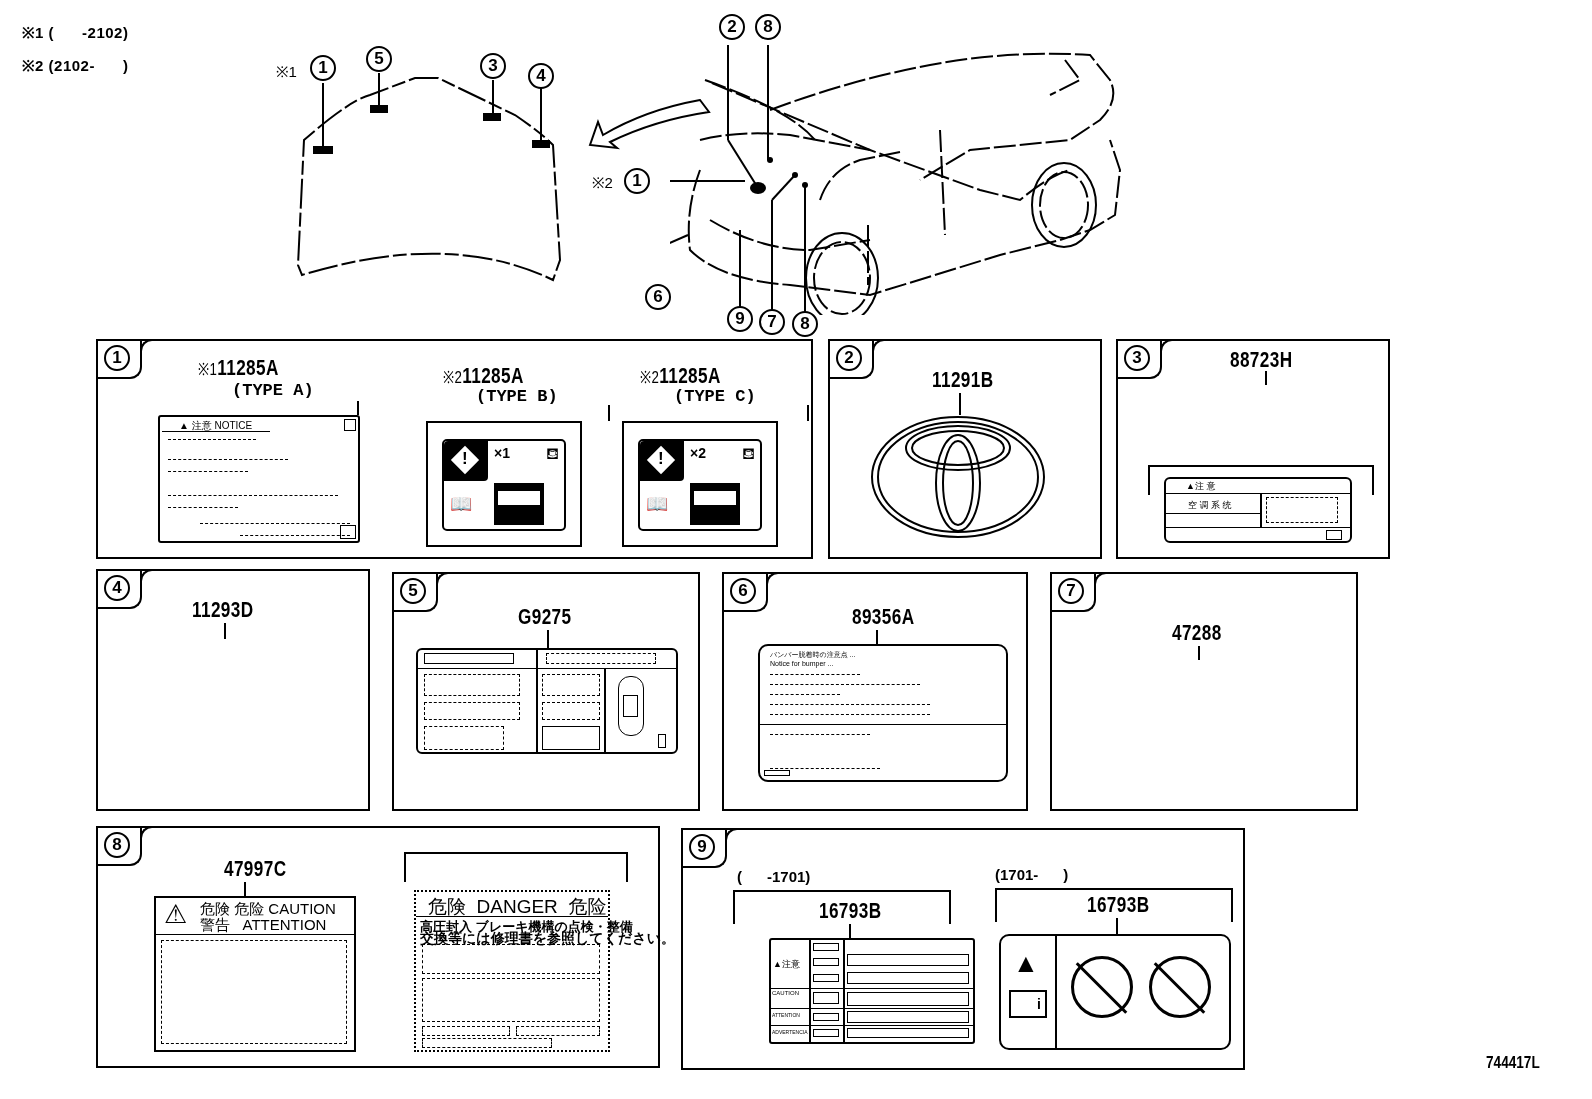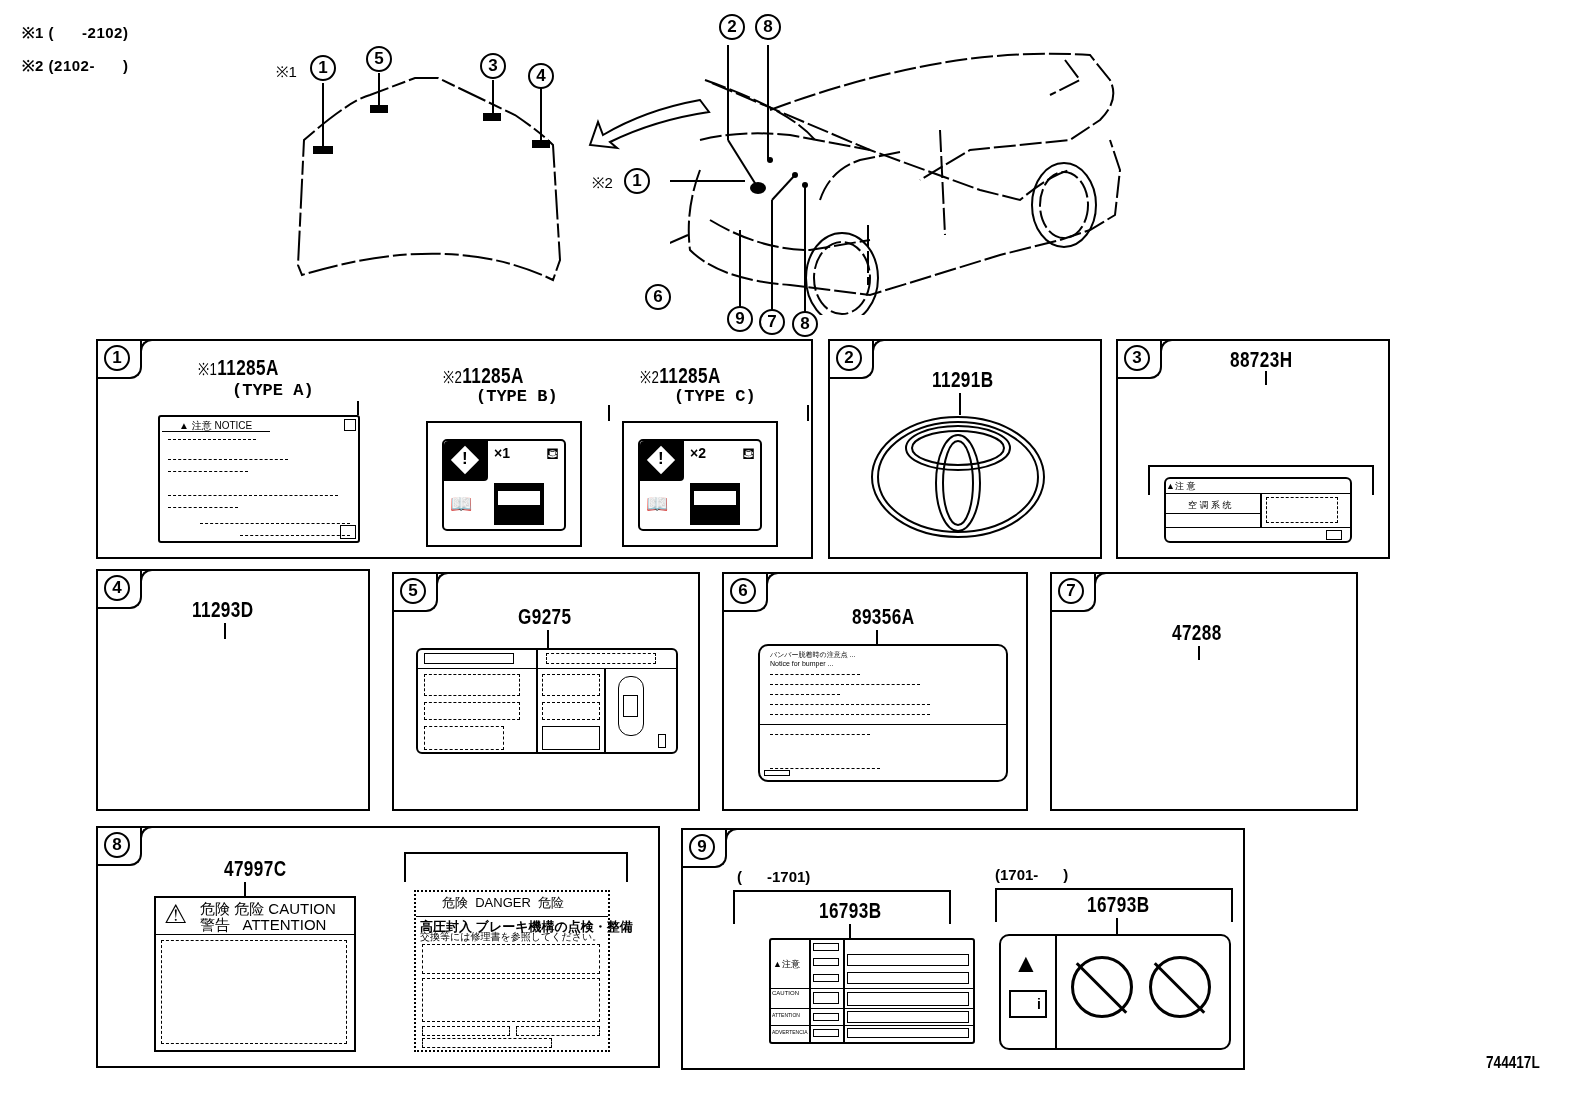--- a/index.html
+++ b/index.html
@@ -176,21 +176,21 @@
 
 <div class="panel" style="left:1116px;top:339px;width:274px;height:220px;">
   <div class="tab">
       <div class="circ">3</div>
     </div>
   <div class="tab-ear"></div>
   <div class="pn" style="left:112px;top:6px;">88723H</div>
   <div class="leader" style="left:147px;top:30px;height:14px;"></div>
   <div class="bracket" style="left:30px;top:124px;width:226px;height:30px;"></div>
   <div class="label-box" style="left:46px;top:136px;width:188px;height:66px;">
-    <div class="tiny" style="left:0;top:1px;">▲<span>注 意</span></div>
+    <div class="tiny" style="left:20px;top:1px;">▲<span>注 意</span></div>
     <div class="sline" style="left:0;top:14px;width:184px;"></div>
     <div class="tiny" style="left:22px;top:20px;font-size:9px;">空 调 系 统</div>
     <div class="abs" style="left:94px;top:14px;width:1.5px;height:34px;background:#000;"></div>
     <div class="sline" style="left:0;top:34px;width:94px;"></div>
     <div class="sline" style="left:0;top:48px;width:184px;"></div>
     <div class="inner" style="left:100px;top:18px;width:72px;height:26px;border-style:dashed;"></div>
     <div class="inner" style="left:160px;top:51px;width:16px;height:10px;"></div>
   </div>
 </div>
 
@@ -270,24 +270,24 @@
   <div class="leader" style="left:146px;top:54px;height:16px;"></div>
   <div class="label-box" style="left:56px;top:68px;width:202px;height:156px;border-radius:0;">
     <div class="abs" style="left:8px;top:3px;font-size:26px;line-height:26px;">⚠</div>
     <div class="abs" style="left:44px;top:3px;font-size:15px;line-height:15px;white-space:nowrap;">危険 危险 CAUTION</div>
     <div class="abs" style="left:44px;top:19px;font-size:15px;line-height:15px;white-space:pre;">警告   ATTENTION</div>
     <div class="sline" style="left:0;top:36px;width:198px;"></div>
     <div class="inner" style="left:5px;top:42px;width:186px;height:104px;border-style:dashed;"></div>
   </div>
   <div class="bracket" style="left:306px;top:24px;width:224px;height:30px;"></div>
   <div class="label-box" style="left:316px;top:62px;width:196px;height:162px;border-radius:0;border-style:dotted;">
-    <div class="abs" style="left:26px;top:2px;font-size:13px;white-space:pre;text-align:right;">危険  DANGER  危险</div>
+    <div class="abs" style="left:12px;top:2px;font-size:19px;white-space:pre;text-align:right;">危険  DANGER  危险</div>
     <div class="sline" style="left:0;top:24px;width:192px;"></div>
     <div class="tiny" style="left:4px;top:26px;font-size:13px;font-weight:bold;">高圧封入 ブレーキ機構の点検・整備</div>
-    <div class="tiny" style="left:4px;top:38px;font-size:10px;font-weight:normal;">交換等には修理書を参照してください。</div>
+    <div class="tiny" style="left:4px;top:38px;font-size:14px;font-weight:bold;">交換等には修理書を参照してください。</div>
     <div class="inner" style="left:6px;top:52px;width:178px;height:30px;border-style:dashed;"></div>
     <div class="inner" style="left:6px;top:86px;width:178px;height:44px;border-style:dashed;"></div>
     <div class="inner" style="left:6px;top:134px;width:88px;height:10px;border-style:dashed;"></div>
     <div class="inner" style="left:100px;top:134px;width:84px;height:10px;border-style:dashed;"></div>
     <div class="inner" style="left:6px;top:146px;width:130px;height:10px;border-style:dashed;"></div>
   </div>
 </div>
 
 <div class="panel" style="left:681px;top:828px;width:564px;height:242px;">
   <div class="tab">

